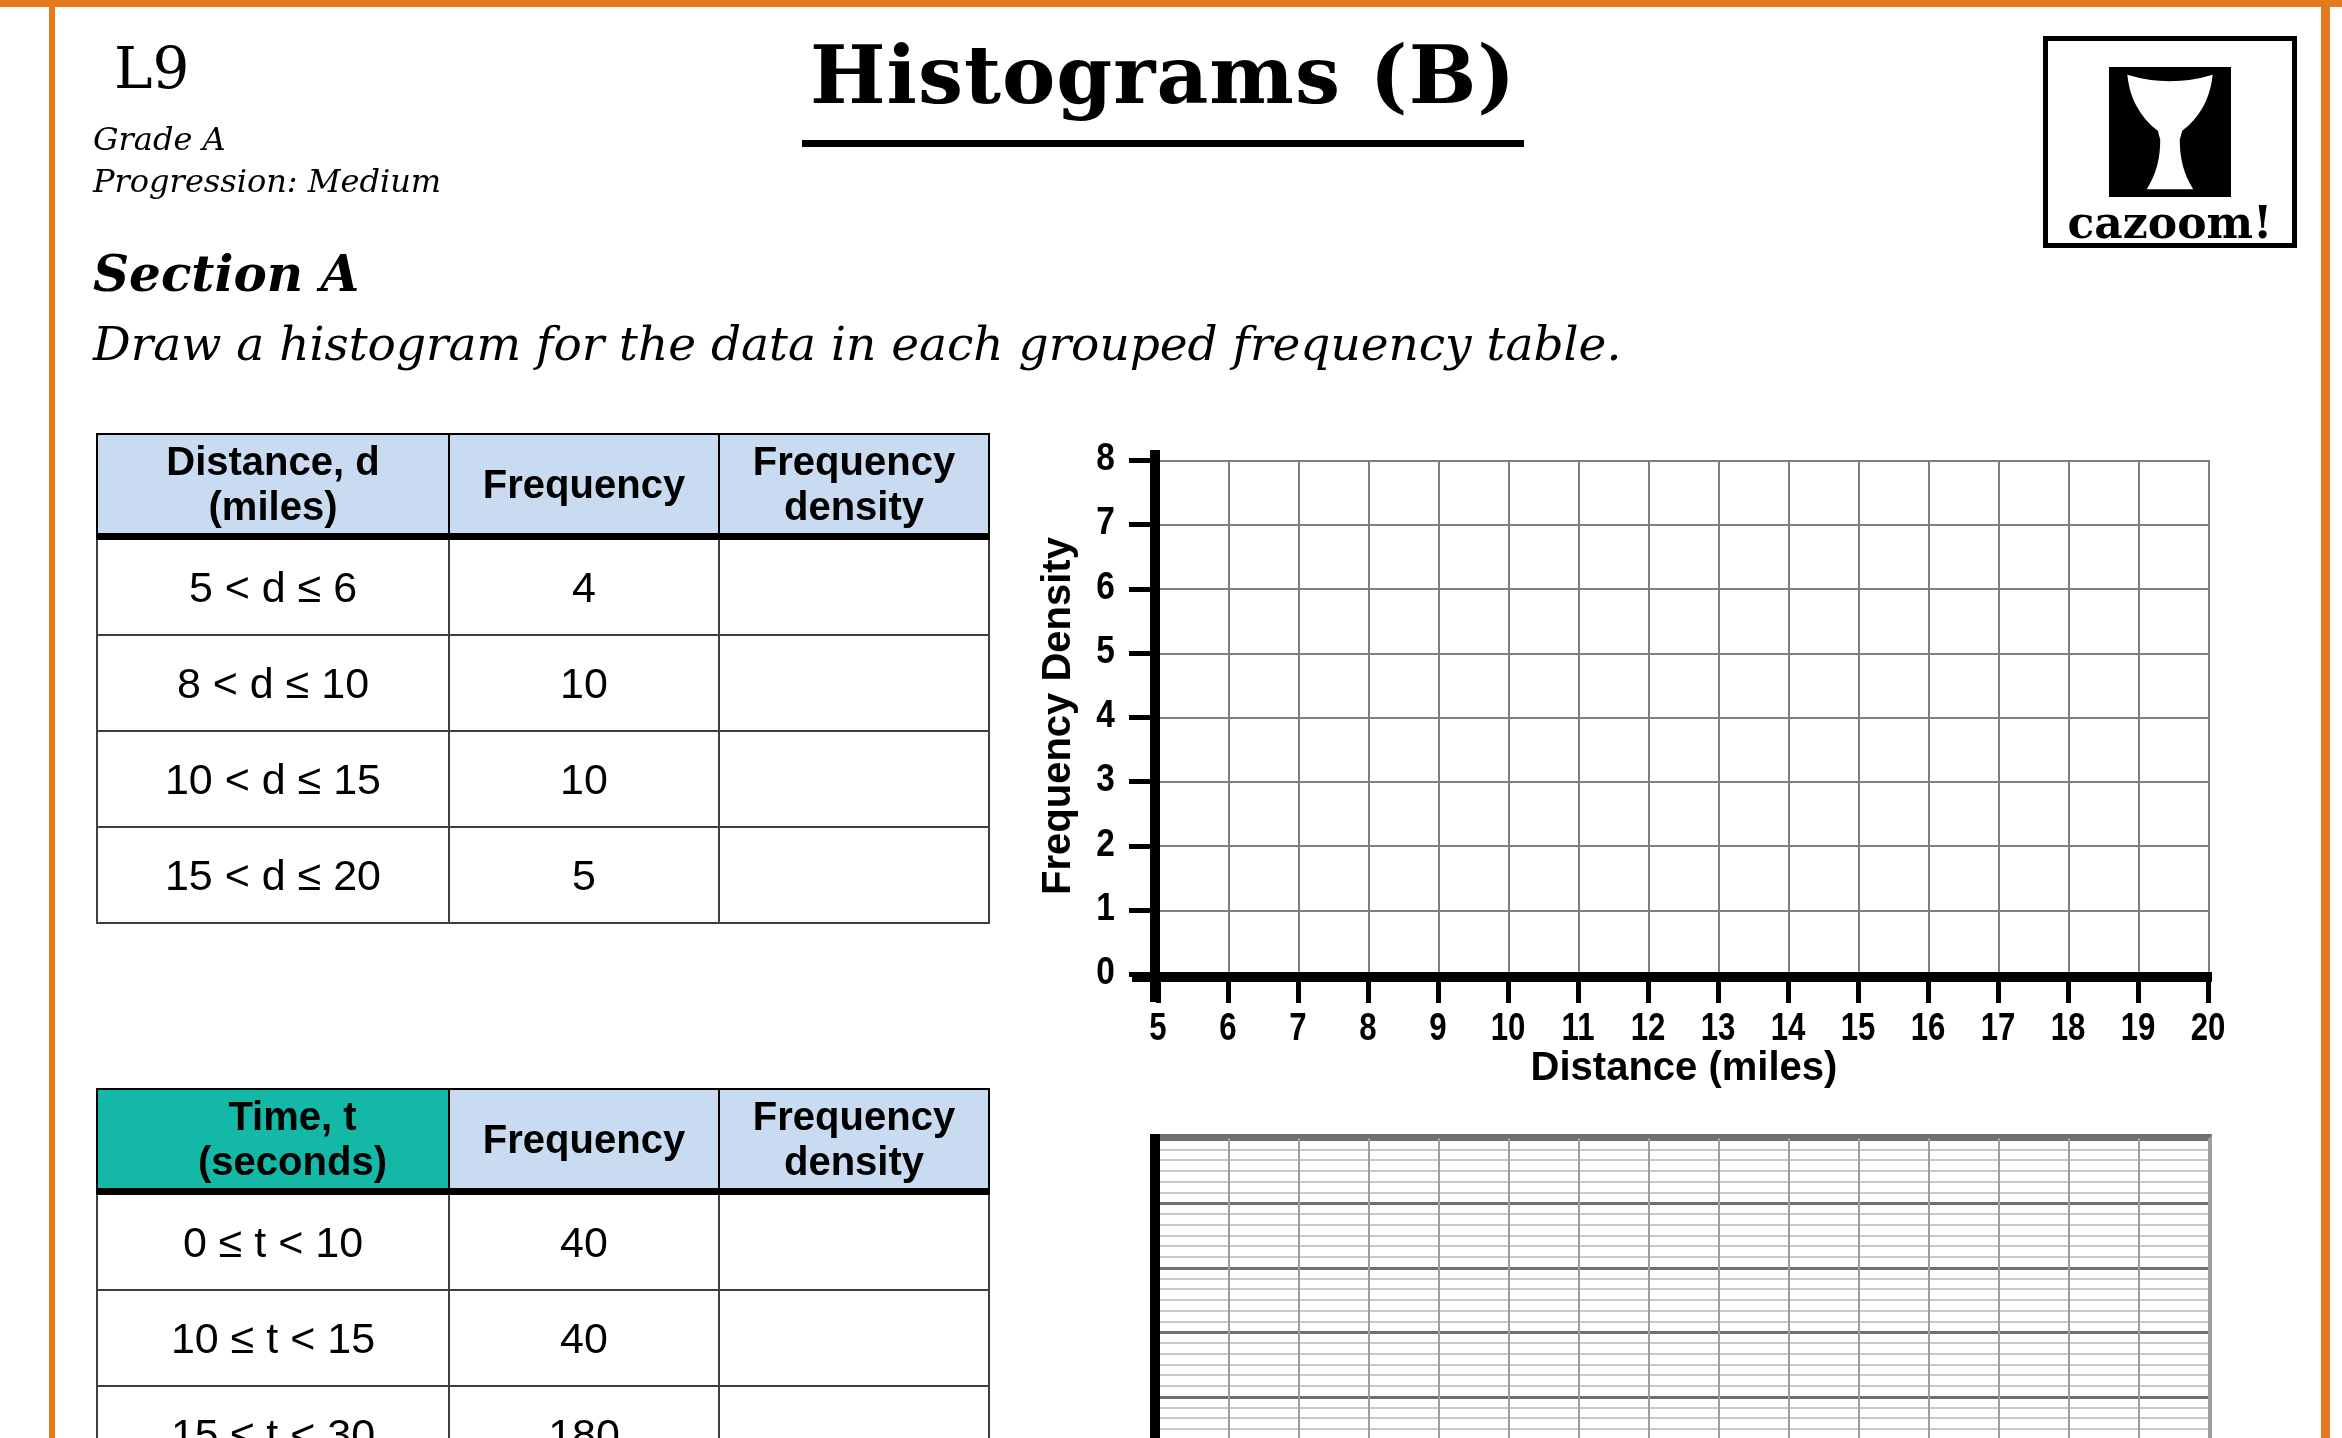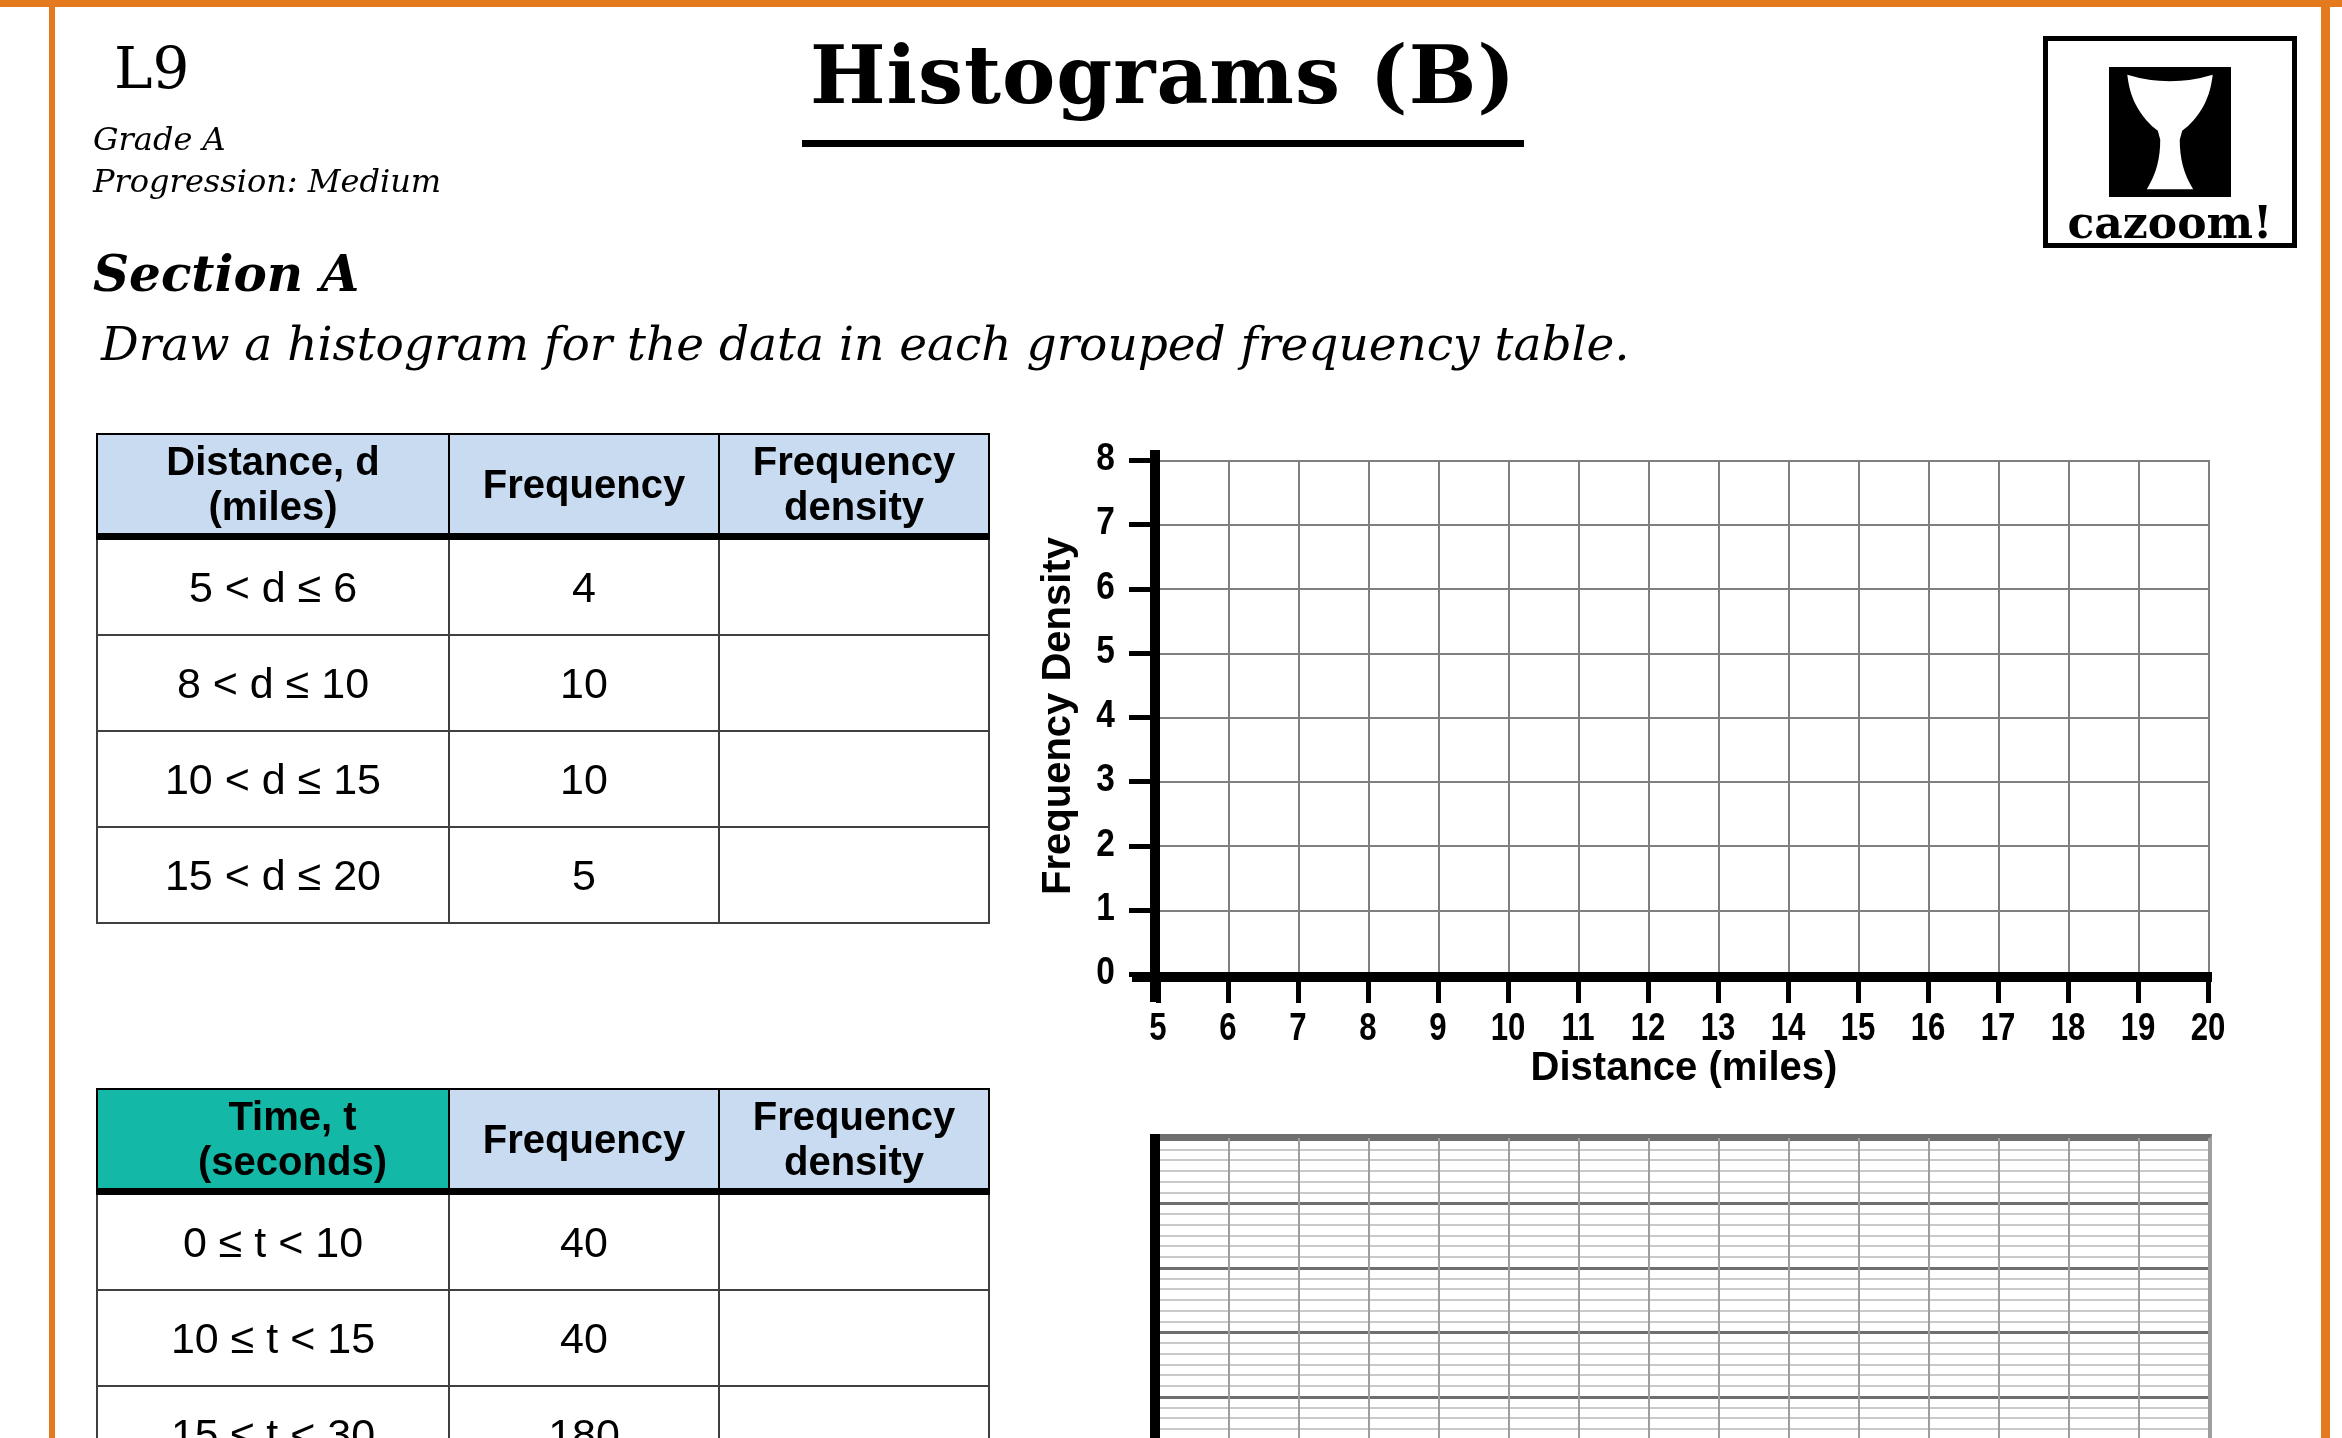--- a/index.html
+++ b/index.html
@@ -19,21 +19,21 @@
          border-bottom:7px solid #000;padding:0 8px 18px 8px;letter-spacing:1px;}
 
   
   #logo{position:absolute;left:2043px;top:36px;width:254px;height:212px;border:5px solid #000;
         background:#fff;box-sizing:border-box;text-align:center;}
   #logo .drum-box{width:122px;height:130px;background:#000;display:inline-block;margin-top:26px;}
   #logo-text{font:700 44px "DejaVu Serif",serif;line-height:44px;margin-top:0px;}
 
   
   #section-heading{position:absolute;left:93px;top:244px;font:italic 700 50px "DejaVu Serif",serif;}
-  #instruction{position:absolute;left:93px;top:316px;font:italic 400 47px "DejaVu Serif",serif;margin-left:8px;}
+  #instruction{position:absolute;left:93px;top:316px;font:italic 400 47px "DejaVu Serif",serif;}
 
   
   table.wtable{position:absolute;border-collapse:collapse;table-layout:fixed;background:#fff;
                border:2px solid #000;}
   table.wtable th{font:700 40px "Liberation Sans",sans-serif;white-space:pre-line;height:96px;
                   border:2px solid #000;border-bottom:7px solid #000;text-align:center;
                   vertical-align:middle;line-height:1.12;}
   table.wtable td{font:400 43px "Liberation Sans",sans-serif;height:92px;border:2px solid #404040;
                   text-align:center;vertical-align:middle;}
   #table-0{left:96px;top:433px;width:892px;border-radius:11px;}

